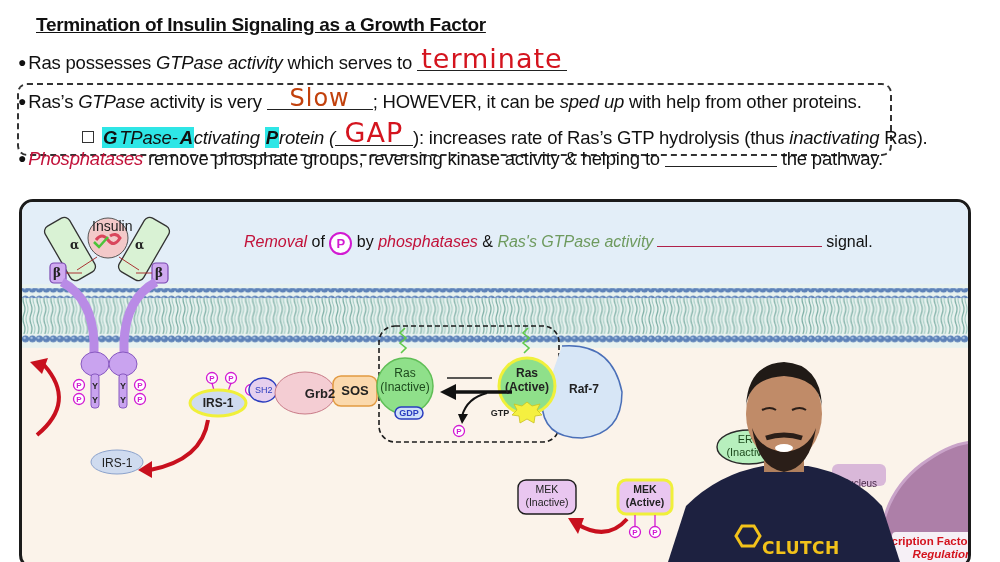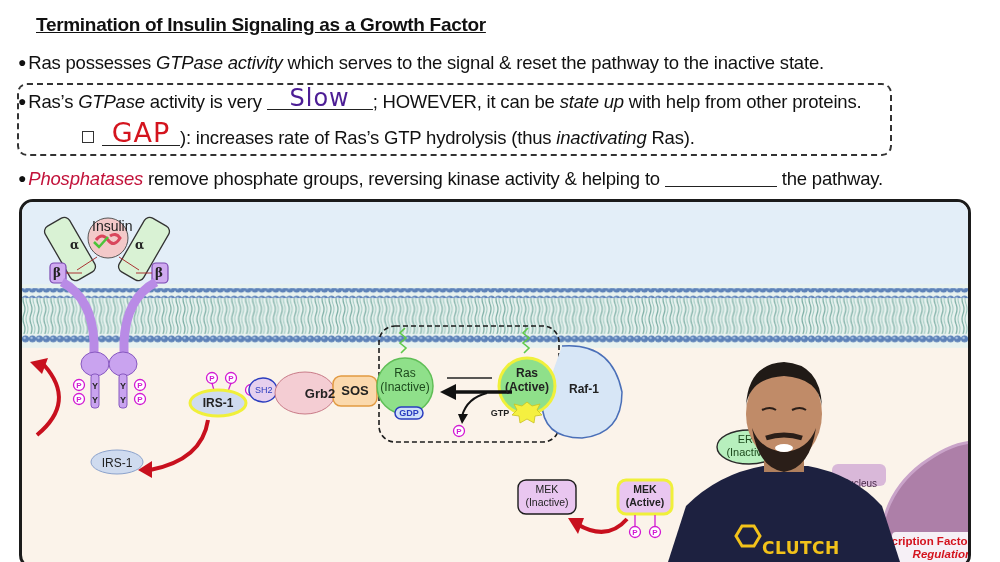--- a/index.html
+++ b/index.html
@@ -3,26 +3,26 @@
 <meta charset="utf-8">
 <style>
   html,body{margin:0;padding:0;}
   body{width:1000px;height:562px;overflow:hidden;background:#ffffff;position:relative;font-family:"Liberation Sans",sans-serif;color:#111;}
   .abs{position:absolute;}
   .title{left:20px;top:14px;font-size:19px;font-weight:bold;text-decoration:underline;letter-spacing:-0.3px;margin-left:16px;}
   .line{font-size:18.5px;white-space:nowrap;letter-spacing:-0.2px;}
   .l1{left:18px;top:52px;}
   .l2{left:18px;top:91px;}
   .l3{left:82px;top:127px;}
-  .l4{left:18px;top:168px;}
+  .l4{left:18px;top:148px;}
   .bullet{font-size:14px;vertical-align:2px;margin-right:2px;}
   .blank{display:inline-block;border-bottom:1.5px solid #222;text-align:center;position:relative;height:18px;vertical-align:-2px;}
   .hand{position:absolute;left:0;right:0;bottom:-2px;font-family:"DejaVu Sans",sans-serif;font-weight:normal;letter-spacing:1px;}
   .hand-red{color:#d4141e;}
-  .hand-blue{color:#4c1d95;}
+  .hand-blue{color:#c2410c;}
   .red-it{color:#c2123a;font-style:italic;}
   .dashbox{left:17px;top:83px;width:875px;height:73px;border:2px dashed #333;border-radius:10px;box-sizing:border-box;}
   .hl{background:#2ee6e6;padding:0 1px;}
   .checkbox{display:inline-block;width:10px;height:10px;border:1.2px solid #333;margin-right:8px;vertical-align:1px;}
   
   .diagram{left:19px;top:199px;width:952px;height:370px;border:3px solid #1b1b1b;border-radius:14px;overflow:hidden;background:#fbf3ea;box-sizing:border-box;}
   .extracell{position:absolute;left:0;top:0;width:100%;height:88px;background:#e3eef8;}
   .membrane{position:absolute;left:0;top:82px;width:100%;height:64px;}
   .caption{left:222px;top:30px;font-size:16px;white-space:nowrap;}
   .green-it{color:#6e9a5e;font-style:italic;}
@@ -31,31 +31,31 @@
   .redline{display:inline-block;width:165px;border-bottom:1.5px solid #b0204a;margin:0 4px;}
   .lbl{font-size:12px;font-weight:bold;text-align:center;color:#222;}
   .presenter{left:668px;top:356px;width:232px;height:206px;}
 </style>
 </head>
 <body>
 
 <div class="abs title">Termination of Insulin Signaling as a Growth Factor</div>
 
 <div class="abs line l1">
-  <span class="bullet">●</span><span>Ras possesses </span><i>GTPase activity</i><span> which serves to </span><span> the signal &amp; reset the pathway to the inactive state.</span>
+  <span class="bullet">●</span><span>Ras possesses </span><i>GTPase activity</i><span> which serves to </span><span class="blank" style="width:150px"><span class="hand hand-red" style="font-size:27px;bottom:-4px">terminate</span></span>
 </div>
 
 <div class="abs dashbox"></div>
 
 <div class="abs line l2">
-  <span class="bullet">●</span><span>Ras’s </span><i>GTPase</i><span> activity is very </span><span class="blank" style="width:106px"><span class="hand hand-blue" style="font-size:24px;bottom:-3px">Slow</span></span><span>; HOWEVER, it can be </span><i>state up</i><span> with help from other proteins.</span>
+  <span class="bullet">●</span><span>Ras’s </span><i>GTPase</i><span> activity is very </span><span class="blank" style="width:106px"><span class="hand hand-blue" style="font-size:24px;bottom:-3px">Slow</span></span><span>; HOWEVER, it can be </span><i>sped up</i><span> with help from other proteins.</span>
 </div>
 
 <div class="abs line l3">
-  <span class="checkbox"></span><span class="blank" style="width:78px"><span class="hand hand-red" style="font-size:27px;bottom:-3px">GAP</span></span><span>): increases rate of Ras’s GTP hydrolysis (thus </span><i>inactivating</i><span> Ras).</span>
+  <span class="checkbox"></span><i><b class="hl">G</b><span class="hl">TPase-</span><b class="hl">A</b><span>ctivating </span><b class="hl">P</b><span>rotein (</span></i><span class="blank" style="width:78px"><span class="hand hand-red" style="font-size:27px;bottom:-3px">GAP</span></span><span>): increases rate of Ras’s GTP hydrolysis (thus </span><i>inactivating</i><span> Ras).</span>
 </div>
 
 <div class="abs line l4">
   <span class="bullet">●</span><span class="red-it">Phosphatases</span><span> remove phosphate groups, reversing kinase activity &amp; helping to </span><span class="blank" style="width:112px;border-bottom-width:1px"></span><span> the pathway.</span>
 </div>
 
 <div class="abs diagram">
   <div class="extracell"></div>
 
   <svg class="membrane" width="952" height="64" viewBox="0 0 952 64">
@@ -69,20 +69,23 @@
         <path d="M5 0 Q7 5 5 10 Q3 15 5 20" stroke="#a2cbc2" stroke-width="1.1" fill="none"></path>
       </pattern>
     </defs>
     <rect x="0" y="0" width="952" height="64" fill="#e8f2ef"></rect>
     <rect x="0" y="4" width="952" height="10" fill="url(#heads)"></rect>
     <rect x="0" y="14" width="952" height="18" fill="url(#tails)"></rect>
     <rect x="0" y="32" width="952" height="18" fill="url(#tails)"></rect>
     <rect x="0" y="50" width="952" height="10" fill="url(#heads)"></rect>
   </svg>
 
+  <div class="abs caption">
+    <span class="mag-it">Removal</span><span> of </span><span class="pcircle">P</span><span> by </span><span class="mag-it">phosphatases</span><span> &amp; </span><span class="green-it">Ras's GTPase activity</span><span class="redline"></span><span>signal.</span>
+  </div>
 
   <svg class="abs" style="left:0;top:0" width="952" height="370">
 
     <g>
       <rect x="34" y="16" width="28" height="62" rx="6" fill="#d9f2d4" stroke="#333" stroke-width="1.3" transform="rotate(-30 48 47)"></rect>
       <rect x="108" y="16" width="28" height="62" rx="6" fill="#d9f2d4" stroke="#333" stroke-width="1.3" transform="rotate(30 122 47)"></rect>
       <circle cx="86" cy="36" r="20" fill="#f3c9c9" stroke="#555" stroke-width="1"></circle>
       <path d="M74 38 q6 -8 12 0 q6 8 12 -2 q-4 -6 -10 -2" stroke="#d9465c" stroke-width="3" fill="none"></path>
       <path d="M72 40 l5 5 l9 -10" stroke="#4cc43a" stroke-width="2.5" fill="none"></path>
       <line x1="55" y1="68" x2="75" y2="55" stroke="#a33" stroke-width="1"></line>
@@ -189,21 +192,21 @@
   <div class="abs lbl" style="left:355px;top:164px;width:56px;line-height:14px;font-weight:normal;color:#1d4a1d">
       <div>Ras</div>
       <div>(Inactive)</div>
     </div>
   <div class="abs lbl" style="left:373px;top:205px;width:28px;font-size:9px;color:#2a3cbf;line-height:12px">GDP</div>
   <div class="abs lbl" style="left:477px;top:164px;width:56px;line-height:14px">
       <div>Ras</div>
       <div>(Active)</div>
     </div>
   <div class="abs lbl" style="left:464px;top:205px;width:28px;font-size:9px;line-height:12px">GTP</div>
-  <div class="abs lbl" style="left:540px;top:180px;width:44px">Raf-1</div>
+  <div class="abs lbl" style="left:540px;top:180px;width:44px">Raf-7</div>
   <div class="abs lbl" style="left:496px;top:281px;width:58px;font-size:10.5px;font-weight:normal;line-height:13px">
       <div>MEK</div>
       <div>(Inactive)</div>
     </div>
   <div class="abs lbl" style="left:596px;top:281px;width:54px;font-size:10.5px;line-height:13px">
       <div>MEK</div>
       <div>(Active)</div>
     </div>
   <div class="abs lbl" style="left:697px;top:231px;width:60px;font-size:11px;font-weight:normal;line-height:13px;color:#1d4a1d">
       <div>ERK</div>

